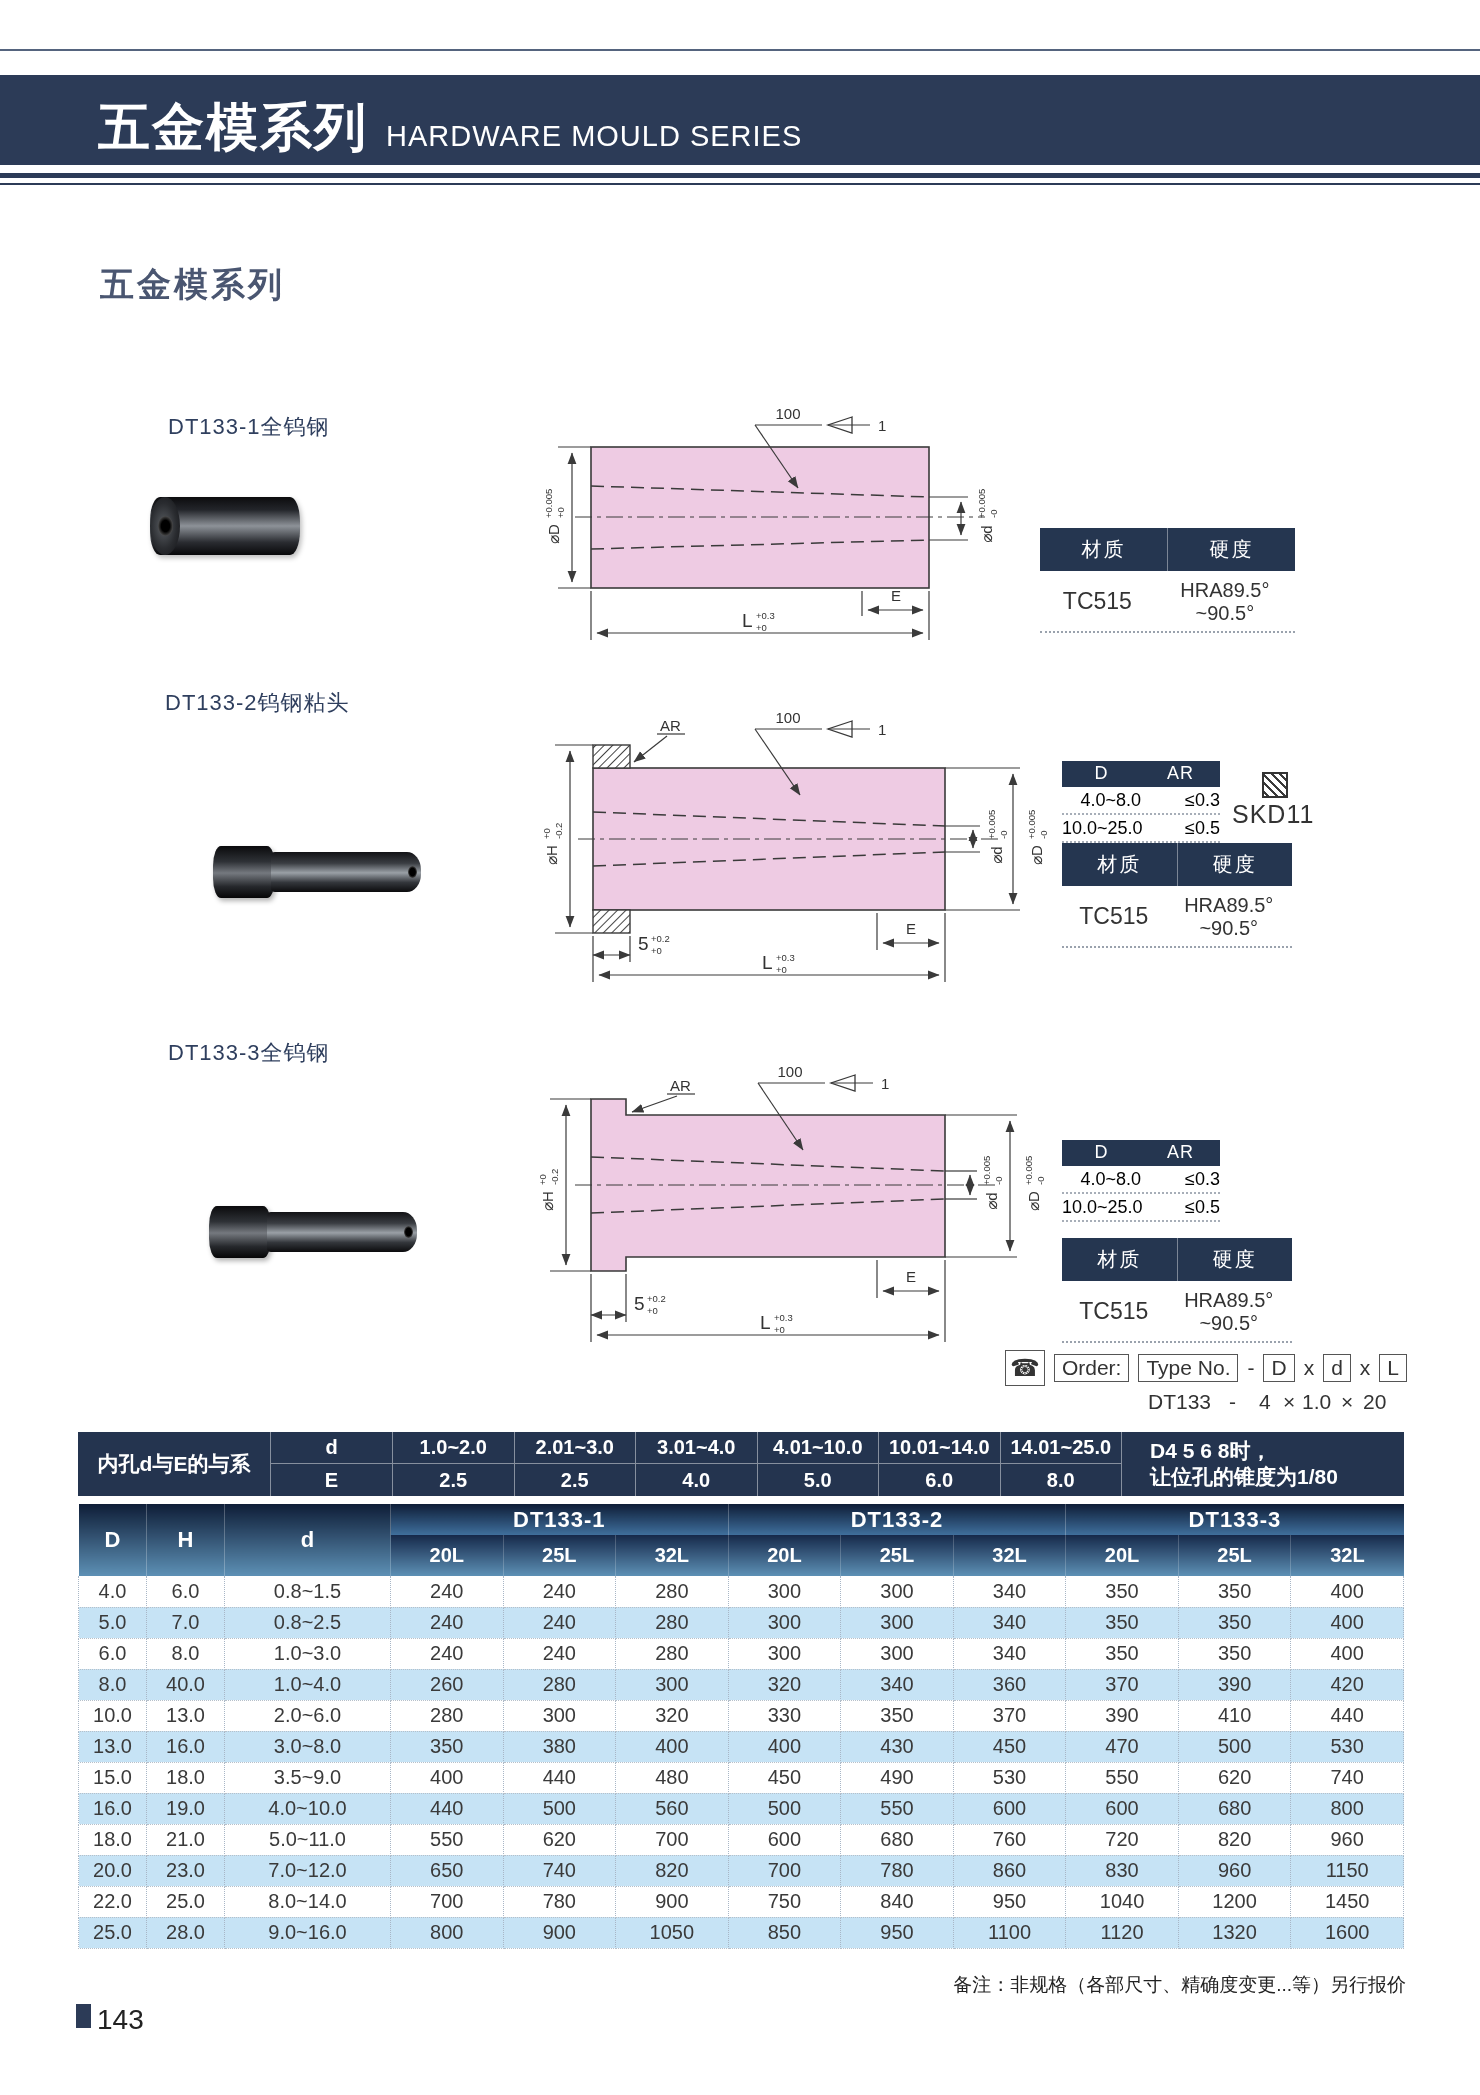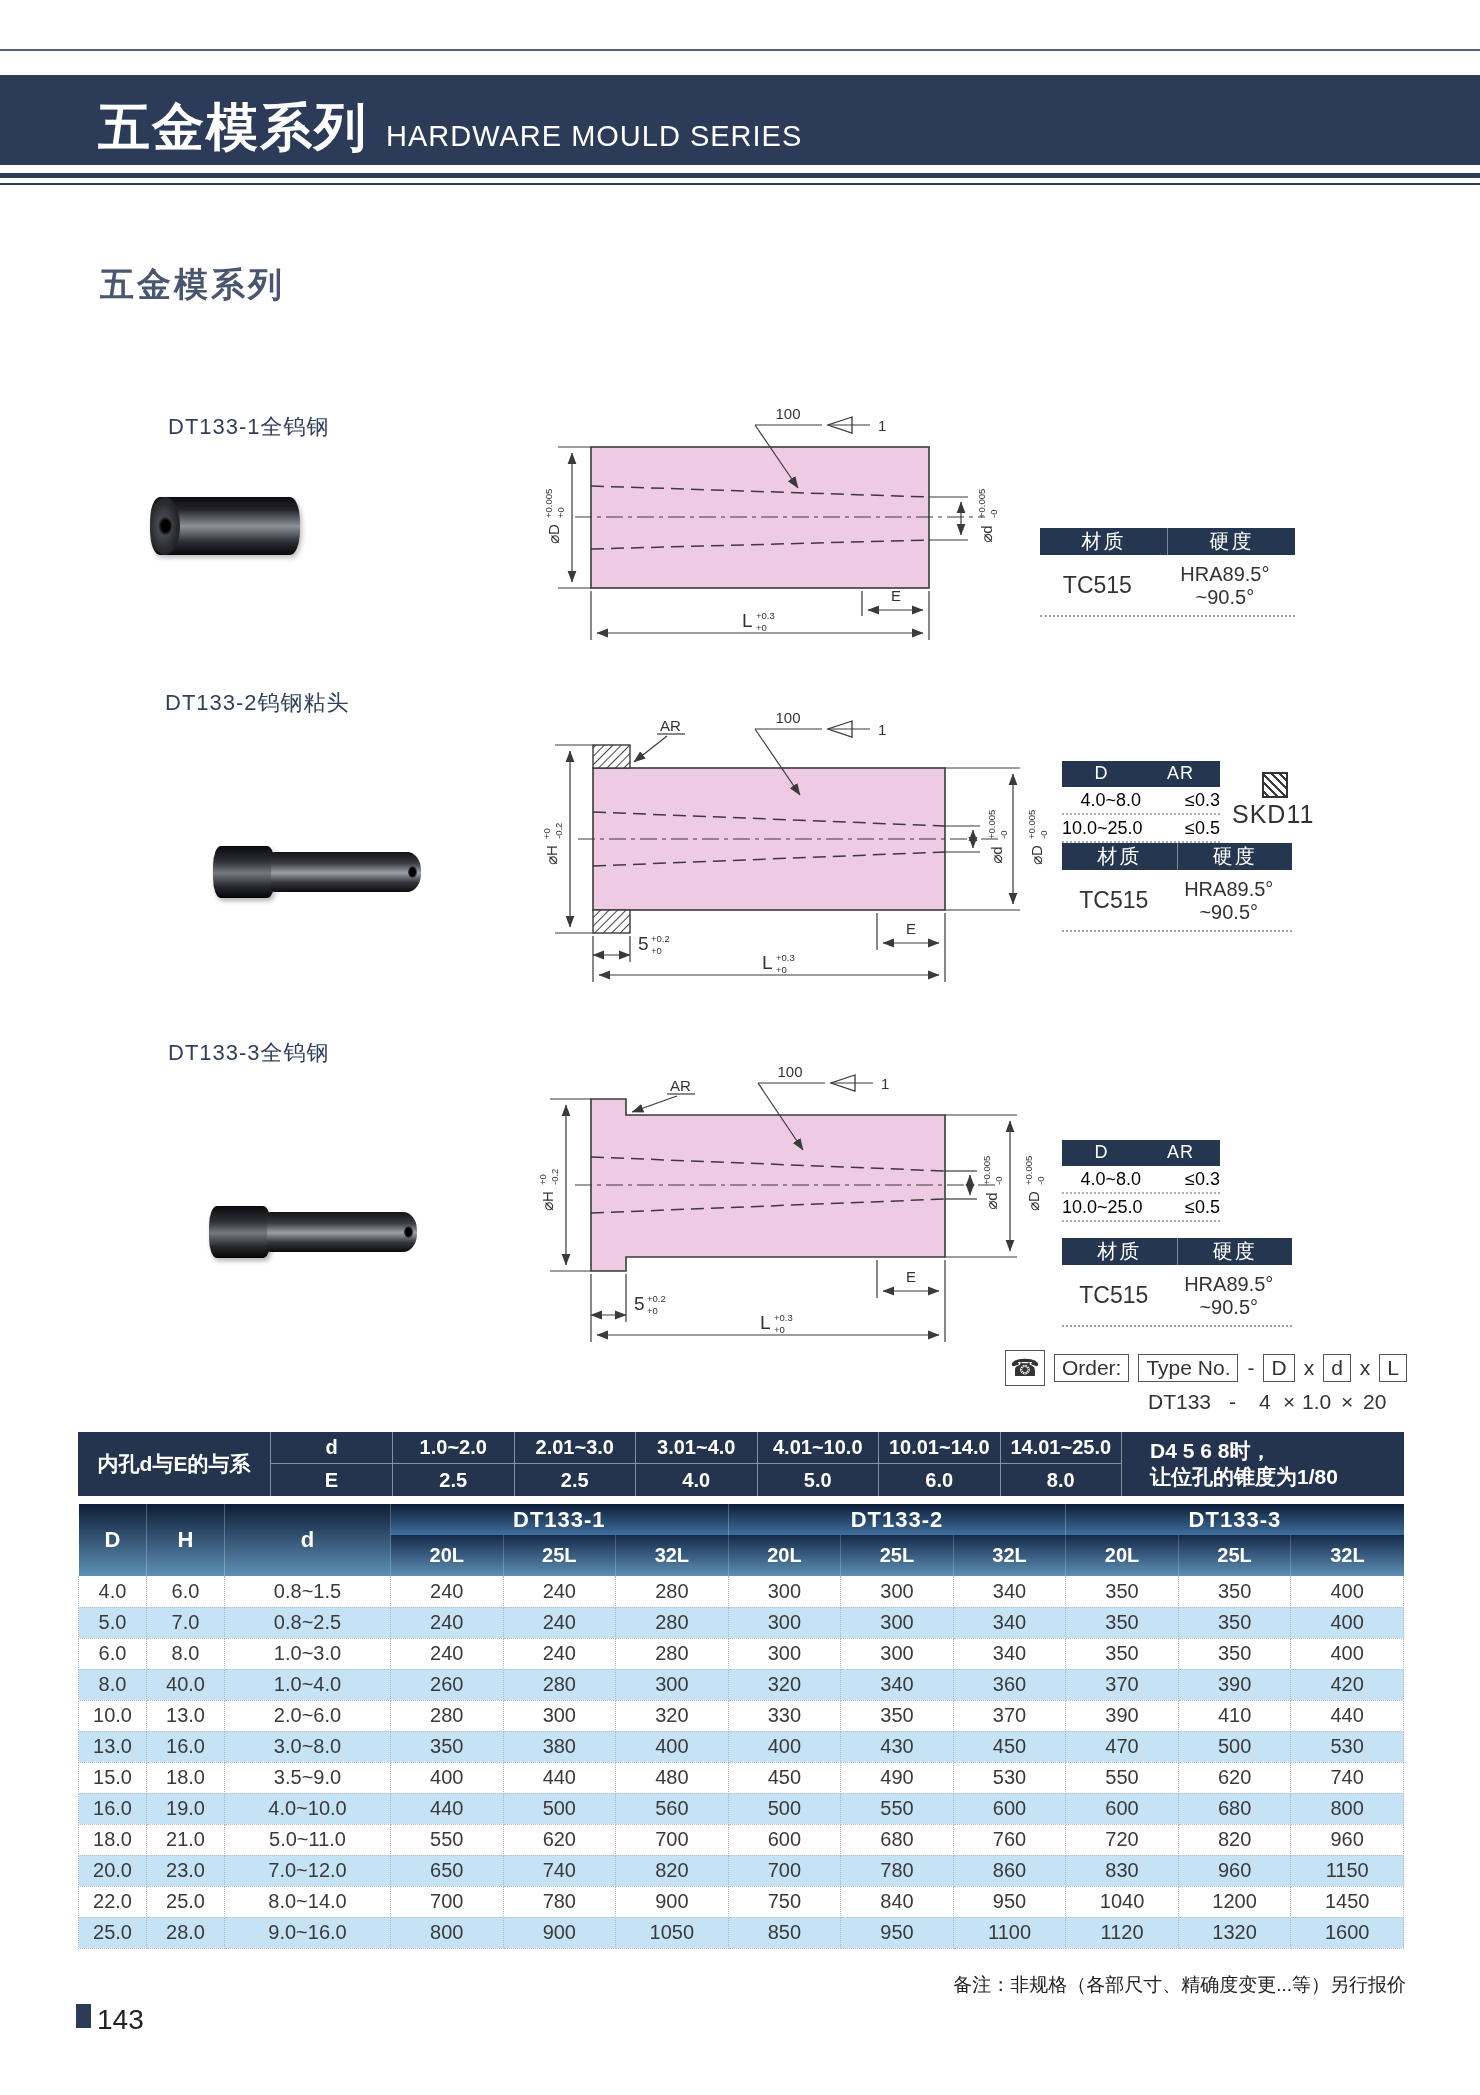--- a/index.html
+++ b/index.html
@@ -47,21 +47,21 @@
   .cl   { stroke:#3a3a3a; stroke-width:1; stroke-dasharray:17 5 4 5; fill:none; }
   .dim  { stroke:#3a3a3a; stroke-width:1.2; fill:none; }
   .tri  { fill:none; stroke:#3a3a3a; stroke-width:1.3; }
   text.dm { font-size:15px; fill:#333; }
   text.ds { font-size:9.5px; fill:#333; }
   text.dl { font-size:19px; fill:#333; }
 
   
   .mtable { position:absolute; }
   .mtable .hd { display:flex; background:#253650; color:#fff; }
-  .mtable .hd div { flex:1; text-align:center; padding:0 0; font-size:20px; letter-spacing:2px; }
+  .mtable .hd div { flex:1; text-align:center; padding:8px 0; font-size:20px; letter-spacing:2px; }
   .mtable .hd div + div { border-left:1px solid rgba(255,255,255,.4); }
   .mtable .vals { display:flex; align-items:center; border-bottom:2px dotted #9aa2ad; }
   .mtable .vals .v1 { flex:0 0 45%; text-align:center; font-size:23px; color:#333; padding:7px 0 6px; }
   .mtable .vals .v2 { flex:1; text-align:center; font-size:20px; color:#333; padding:8px 0 6px; }
 
   .dartable { position:absolute; font-size:18px; }
   .dartable .hd { display:flex; background:#253650; color:#fff; }
   .dartable .hd div { flex:1; text-align:center; padding:2px 0 3px; font-size:18px; letter-spacing:1px; }
   .dartable .row { display:flex; border-bottom:2px dotted #a7aeb8; }
   .dartable .row div { flex:1; text-align:right; color:#000000; padding:3px 0 2px; }

